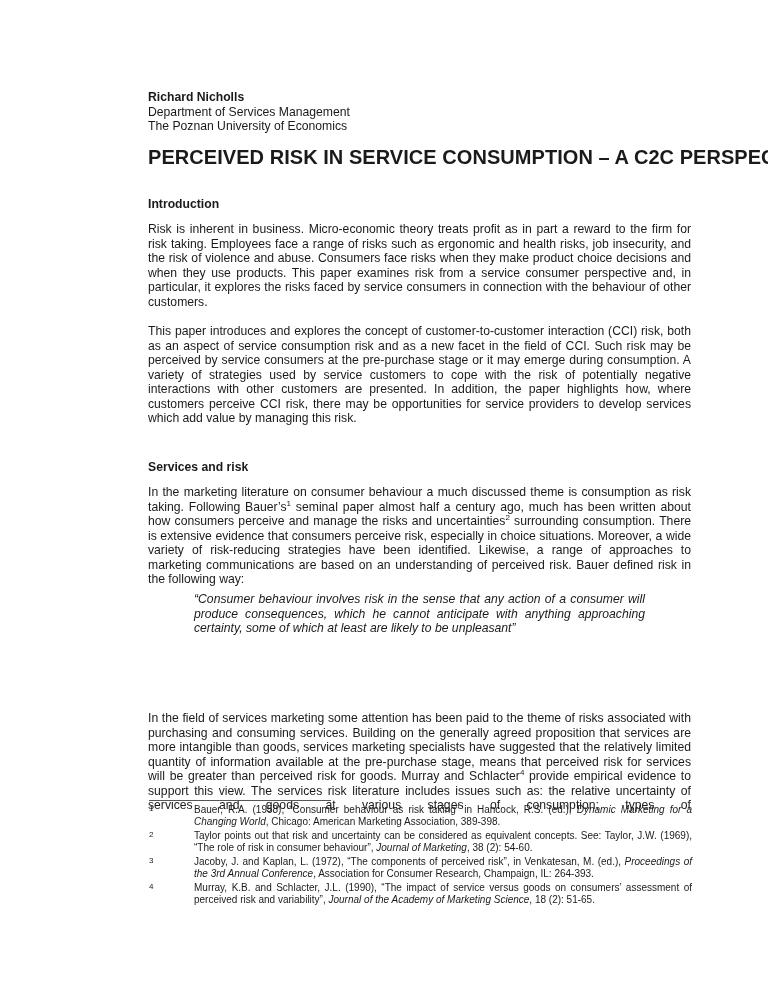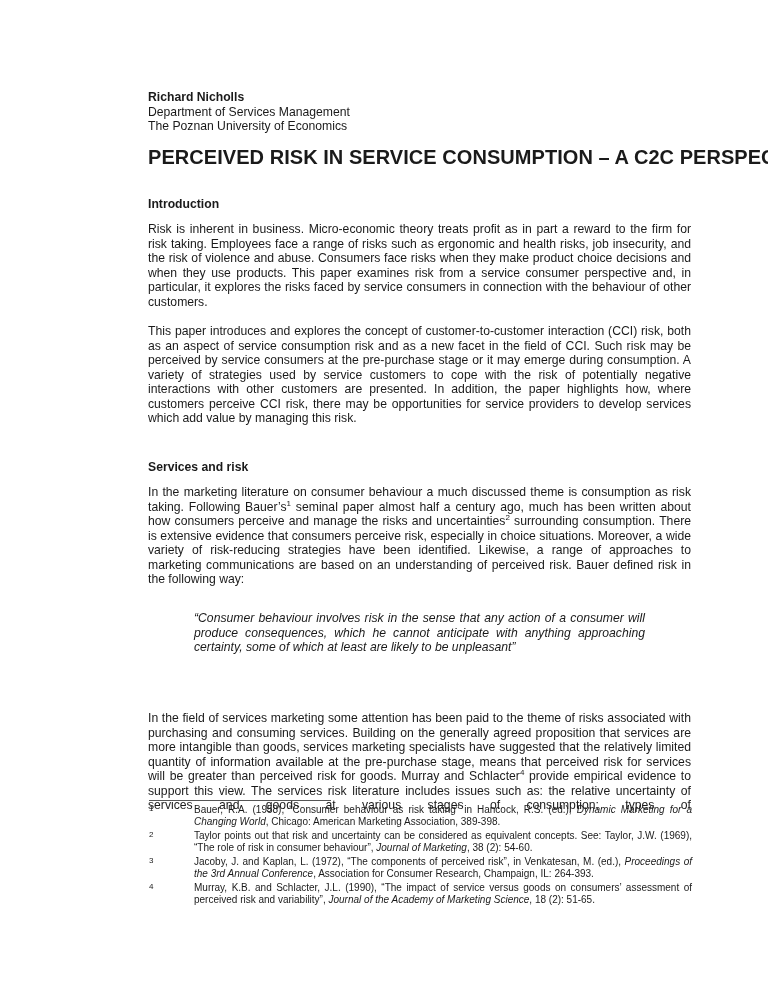--- a/index.html
+++ b/index.html
@@ -43,21 +43,21 @@
   <div class="abs para" style="top:324px;">
     <p>This paper introduces and explores the concept of customer-to-customer interaction (CCI) risk, both as an aspect of service consumption risk and as a new facet in the field of CCI. Such risk may be perceived by service consumers at the pre-purchase stage or it may emerge during consumption. A variety of strategies used by service customers to cope with the risk of potentially negative interactions with other customers are presented. In addition, the paper highlights how, where customers perceive CCI risk, there may be opportunities for service providers to develop services which add value by managing this risk.</p>
   </div>
 
   <div class="abs heading" style="top:460px;">Services and risk</div>
 
   <div class="abs para" style="top:485px;">
     <p><span>In the marketing literature on consumer behaviour a much discussed theme is consumption as risk taking. Following Bauer’s</span><sup>1</sup><span> seminal paper almost half a century ago, much has been written about how consumers perceive and manage the risks and uncertainties</span><sup>2</sup><span> surrounding consumption. There is extensive evidence that consumers perceive risk, especially in choice situations. Moreover, a wide variety of risk-reducing strategies have been identified. Likewise, a range of approaches to marketing communications are based on an understanding of perceived risk. Bauer defined risk in the following way:</span></p>
   </div>
 
-  <div class="abs quote" style="top:611px;">“Consumer behaviour involves risk in the sense that any action of a consumer will produce consequences, which he cannot anticipate with anything approaching certainty, some of which at least are likely to be unpleasant”</div>
+  <div class="abs quote" style="top:592px;">“Consumer behaviour involves risk in the sense that any action of a consumer will produce consequences, which he cannot anticipate with anything approaching certainty, some of which at least are likely to be unpleasant”</div>
 
 
   <div class="abs para" style="top:711px;">
     <p style="text-align-last: justify;"><span>In the field of services marketing some attention has been paid to the theme of risks associated with purchasing and consuming services. Building on the generally agreed proposition that services are more intangible than goods, services marketing specialists have suggested that the relatively limited quantity of information available at the pre-purchase stage, means that perceived risk for services will be greater than perceived risk for goods. Murray and Schlacter</span><sup>4</sup><span> provide empirical evidence to support this view. The services risk literature includes issues such as: the relative uncertainty of services and goods at various stages of consumption; types of</span></p>
   </div>
 
   <div class="abs rule"></div>
 
   <div class="abs fn" style="top:804px;">
     <span class="num">1</span>

